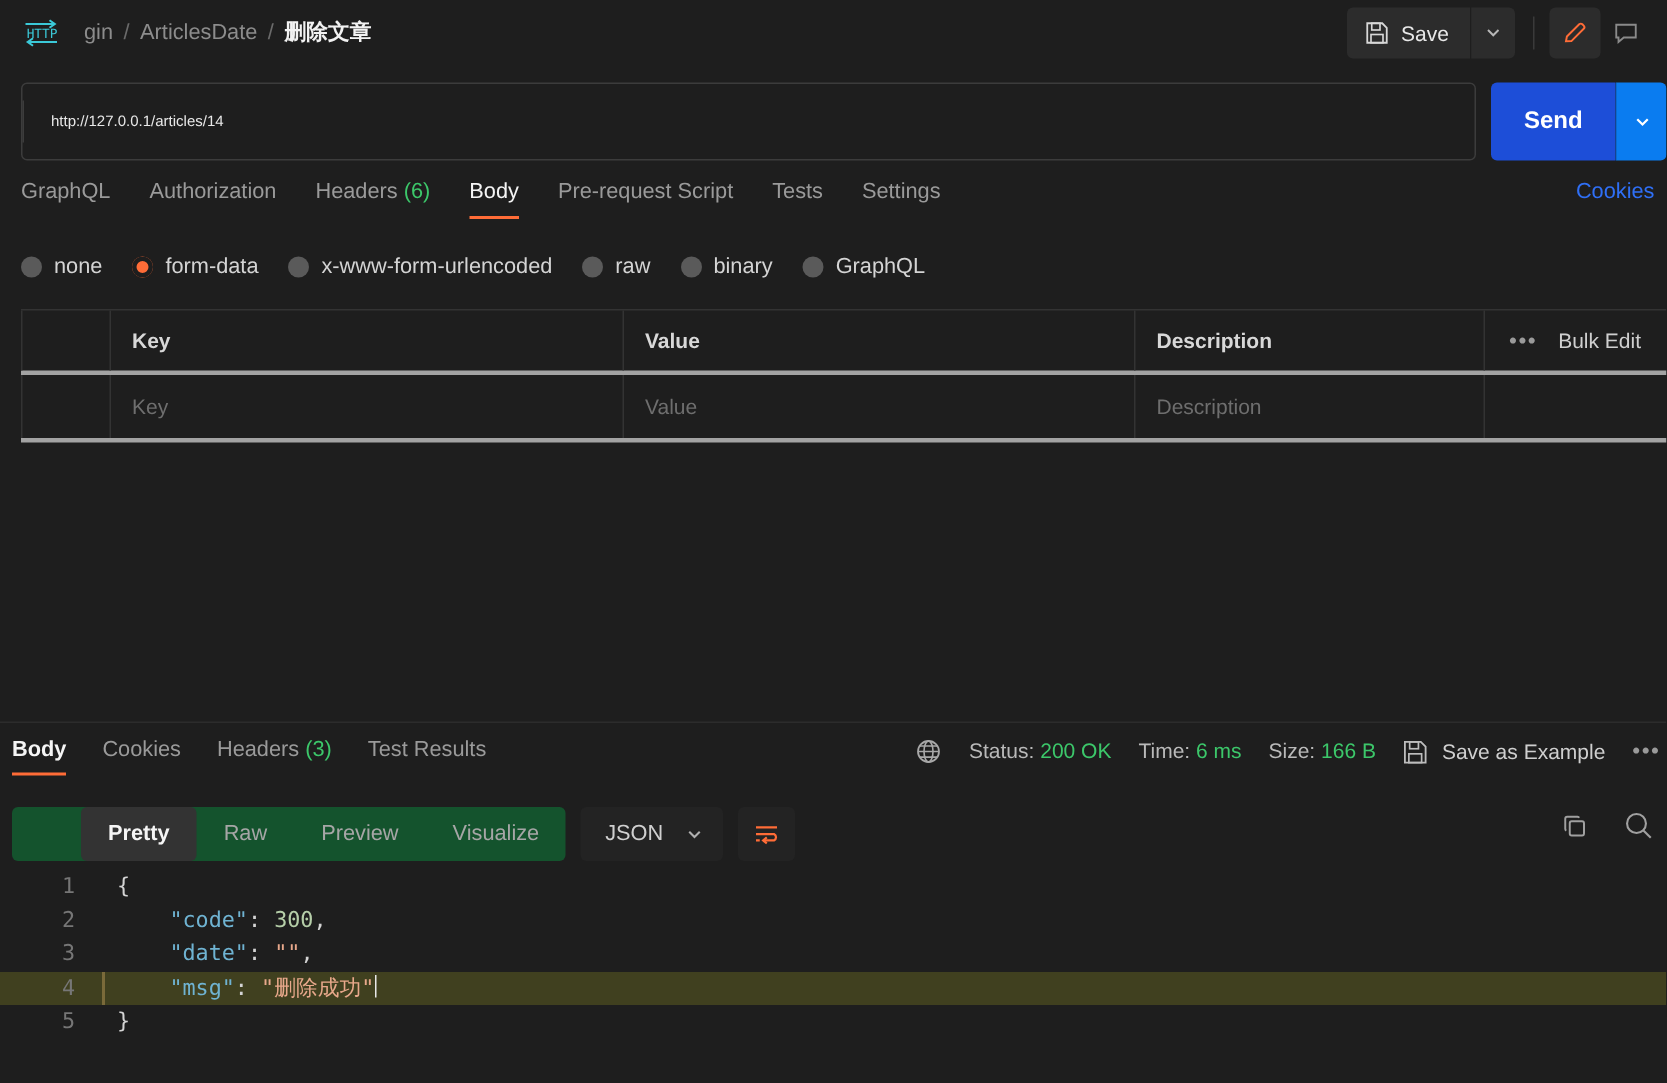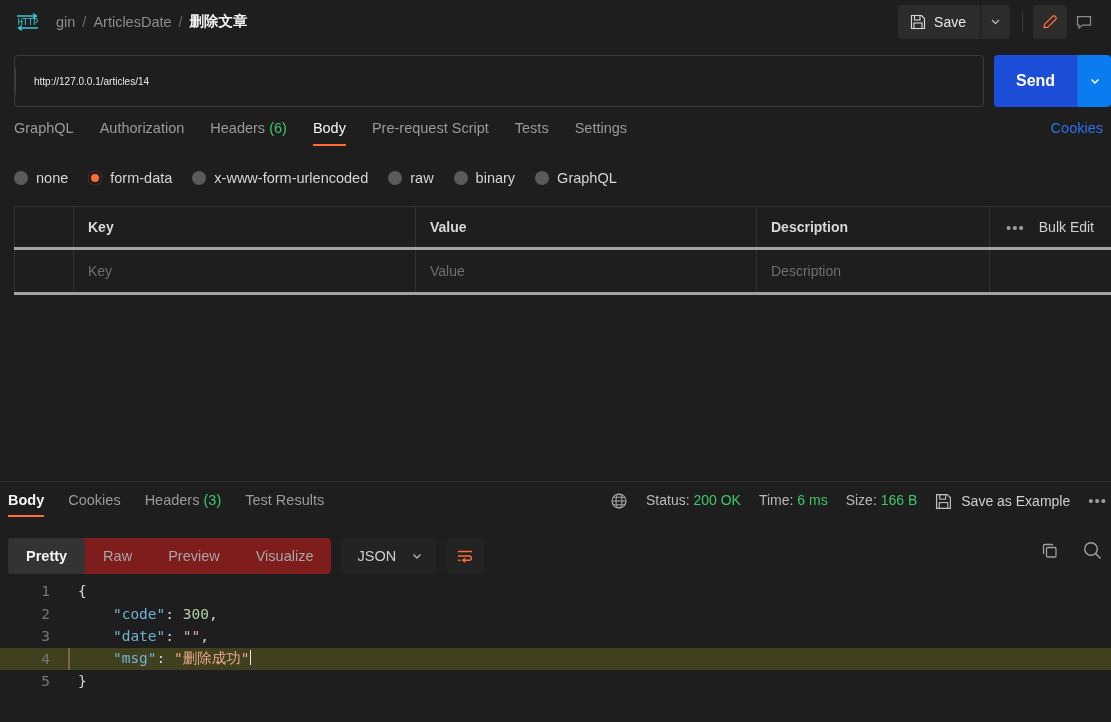--- a/index.html
+++ b/index.html
@@ -124,21 +124,21 @@
   }
   .resp-meta {
     position: absolute; right: 4px; top: 492px; display: flex; gap: 18px;
     font-size: 14px; color: #b9b9b9;
   }
   .meta-val { color: #3cc76a; }
   .save-example { display: flex; align-items: center; gap: 9px; cursor: pointer; color: #cfcfcf; }
 
   
   .viewer-bar { position: absolute; left: 8px; top: 538px; display: flex; align-items: center; gap: 10px; }
-  .seg { display: flex; background: #7f1d1d; border-radius: 4px; height: 36px; align-items: center; }
+  .seg { display: flex; background: #14532d; border-radius: 4px; height: 36px; align-items: center; padding-left: 46px; }
   .seg-item {
     padding: 0 18px; height: 36px; display: flex; align-items: center;
     color: #a6a6a6; font-size: 14.5px; cursor: pointer; border-radius: 4px;
   }
   .seg-item.active { background: #333; color: #f5f5f5; font-weight: bold; }
   .jsonsel {
     display: flex; align-items: center; gap: 14px; background: #232323; height: 36px;
     padding: 0 12px 0 16px; border-radius: 4px; color: #cfcfcf; font-size: 14.5px; cursor: pointer;
   }
   .wrapbtn {

